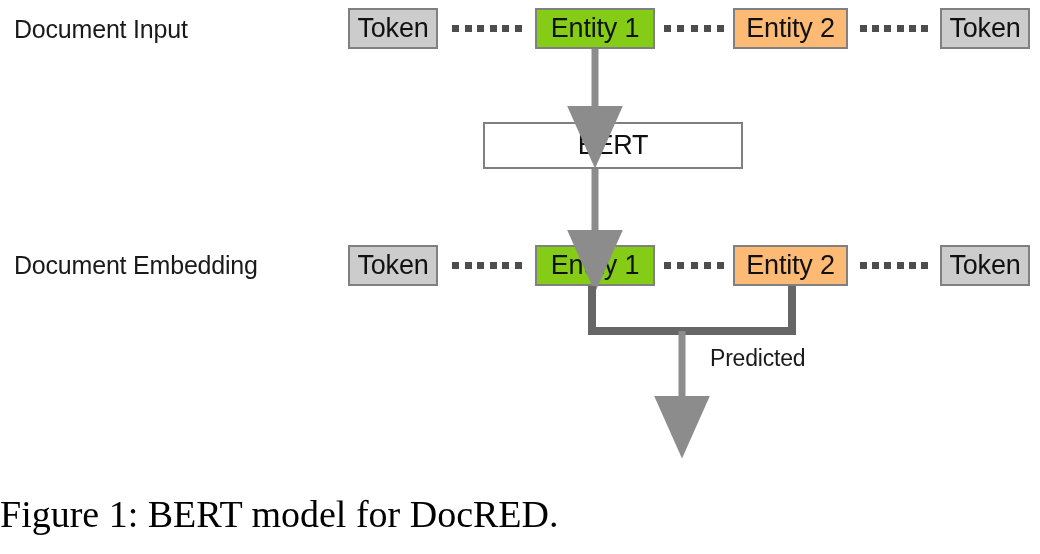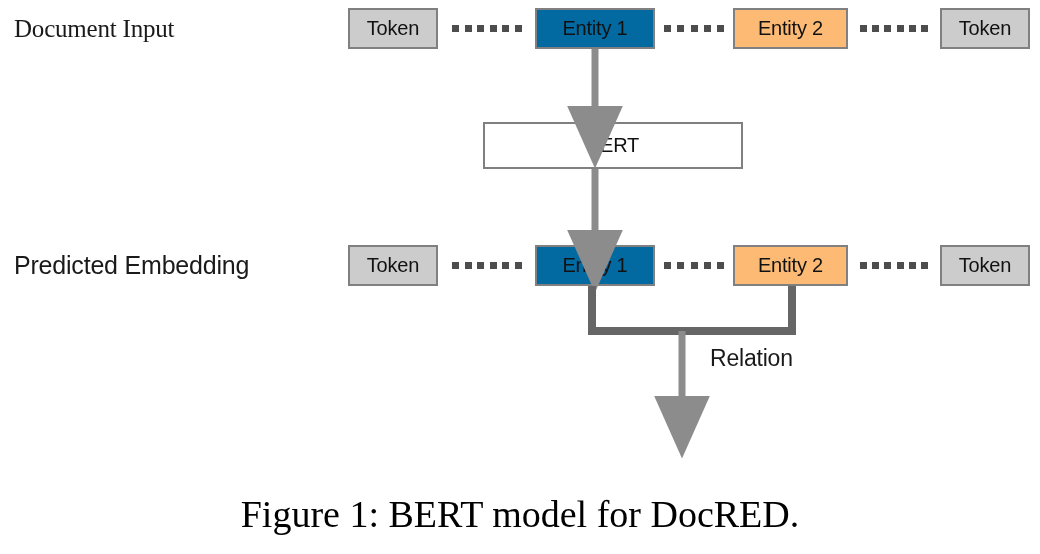--- a/index.html
+++ b/index.html
@@ -18,39 +18,39 @@
 
   
   .row-label {
     position: absolute;
     font-family: "Liberation Sans", sans-serif;
     font-size: 25px;
     color: #1a1a1a;
     white-space: nowrap;
     letter-spacing: -0.2px;
   }
-  #label-document-input   { left: 14px; top: 15px; font-family: Liberation Serif, serif; }
+  #label-document-input   { left: 14px; top: 15px; }
   #label-document-embed   { left: 14px; top: 251px; }
 
   
   .node-box {
     position: absolute;
     box-sizing: border-box;
     border: 2px solid #808080;
     display: flex;
     align-items: center;
     justify-content: center;
     font-family: "Liberation Sans", sans-serif;
-    font-size: 20px;
+    font-size: 27px;
     color: #111111;
     white-space: nowrap;
     letter-spacing: -0.2px;
   }
   .node-token  { background: #cccccc; }
-  .node-ent1   { background: #0369a1; }
+  .node-ent1   { background: #84cc16; }
   .node-ent2   { background: #fdba74; }
   .node-plain  { background: #ffffff; }
 
   
   #box-token-left-1  { left: 348px; top: 8px;  width: 90px;  height: 41px; }
   #box-entity1-row1  { left: 535px; top: 8px;  width: 120px; height: 41px; }
   #box-entity2-row1  { left: 733px; top: 8px;  width: 115px; height: 41px; }
   #box-token-right-1 { left: 940px; top: 8px;  width: 90px;  height: 41px; }
 
   
@@ -114,21 +114,20 @@
     top: 418px;
     font-size: 25px;
   }
 
   
   #figure-caption {
     position: absolute;
     left: 0;
     top: 492px;
     width: 1040px;
-    text-align: center;
     font-family: "Liberation Serif", serif;
     font-size: 38px;
     color: #000000;
     white-space: nowrap;
   }
 </style>
 </head>
 <body>
 
 <div id="figure-root">
@@ -164,21 +163,21 @@
     <span></span>
     <span></span>
     <span></span>
     <span></span>
   </div>
 
   <div class="node-box node-token" id="box-token-right-1">Token</div>
 
   <div class="node-box node-plain" id="box-bert">BERT</div>
 
-  <div class="row-label" id="label-document-embed">Predicted Embedding</div>
+  <div class="row-label" id="label-document-embed">Document Embedding</div>
 
   <div class="node-box node-token" id="box-token-left-2">Token</div>
 
   <div class="dots" id="dots-r2-a">
     <span></span>
     <span></span>
     <span></span>
     <span></span>
     <span></span>
     <span></span>
@@ -216,18 +215,18 @@
 
     <line x1="595" y1="49" x2="595" y2="114" stroke="#8c8c8c" stroke-width="7" marker-end="url(#arrowhead-gray)"></line>
 
     <line x1="595" y1="169" x2="595" y2="238" stroke="#8c8c8c" stroke-width="7" marker-end="url(#arrowhead-gray)"></line>
 
     <path d="M 592,286 L 592,331 L 792,331 L 792,286" fill="none" stroke="#666666" stroke-width="8" stroke-linecap="butt" stroke-linejoin="miter"></path>
 
     <line x1="682" y1="331" x2="682" y2="404" stroke="#8c8c8c" stroke-width="7" marker-end="url(#arrowhead-gray)"></line>
   </svg>
 
-  <div class="diagram-text" id="text-bilinear">Relation</div>
+  <div class="diagram-text" id="text-bilinear">Predicted</div>
 
 
   <div id="figure-caption">Figure 1: BERT model for DocRED.</div>
 
 </div>
 
 </body></html>

